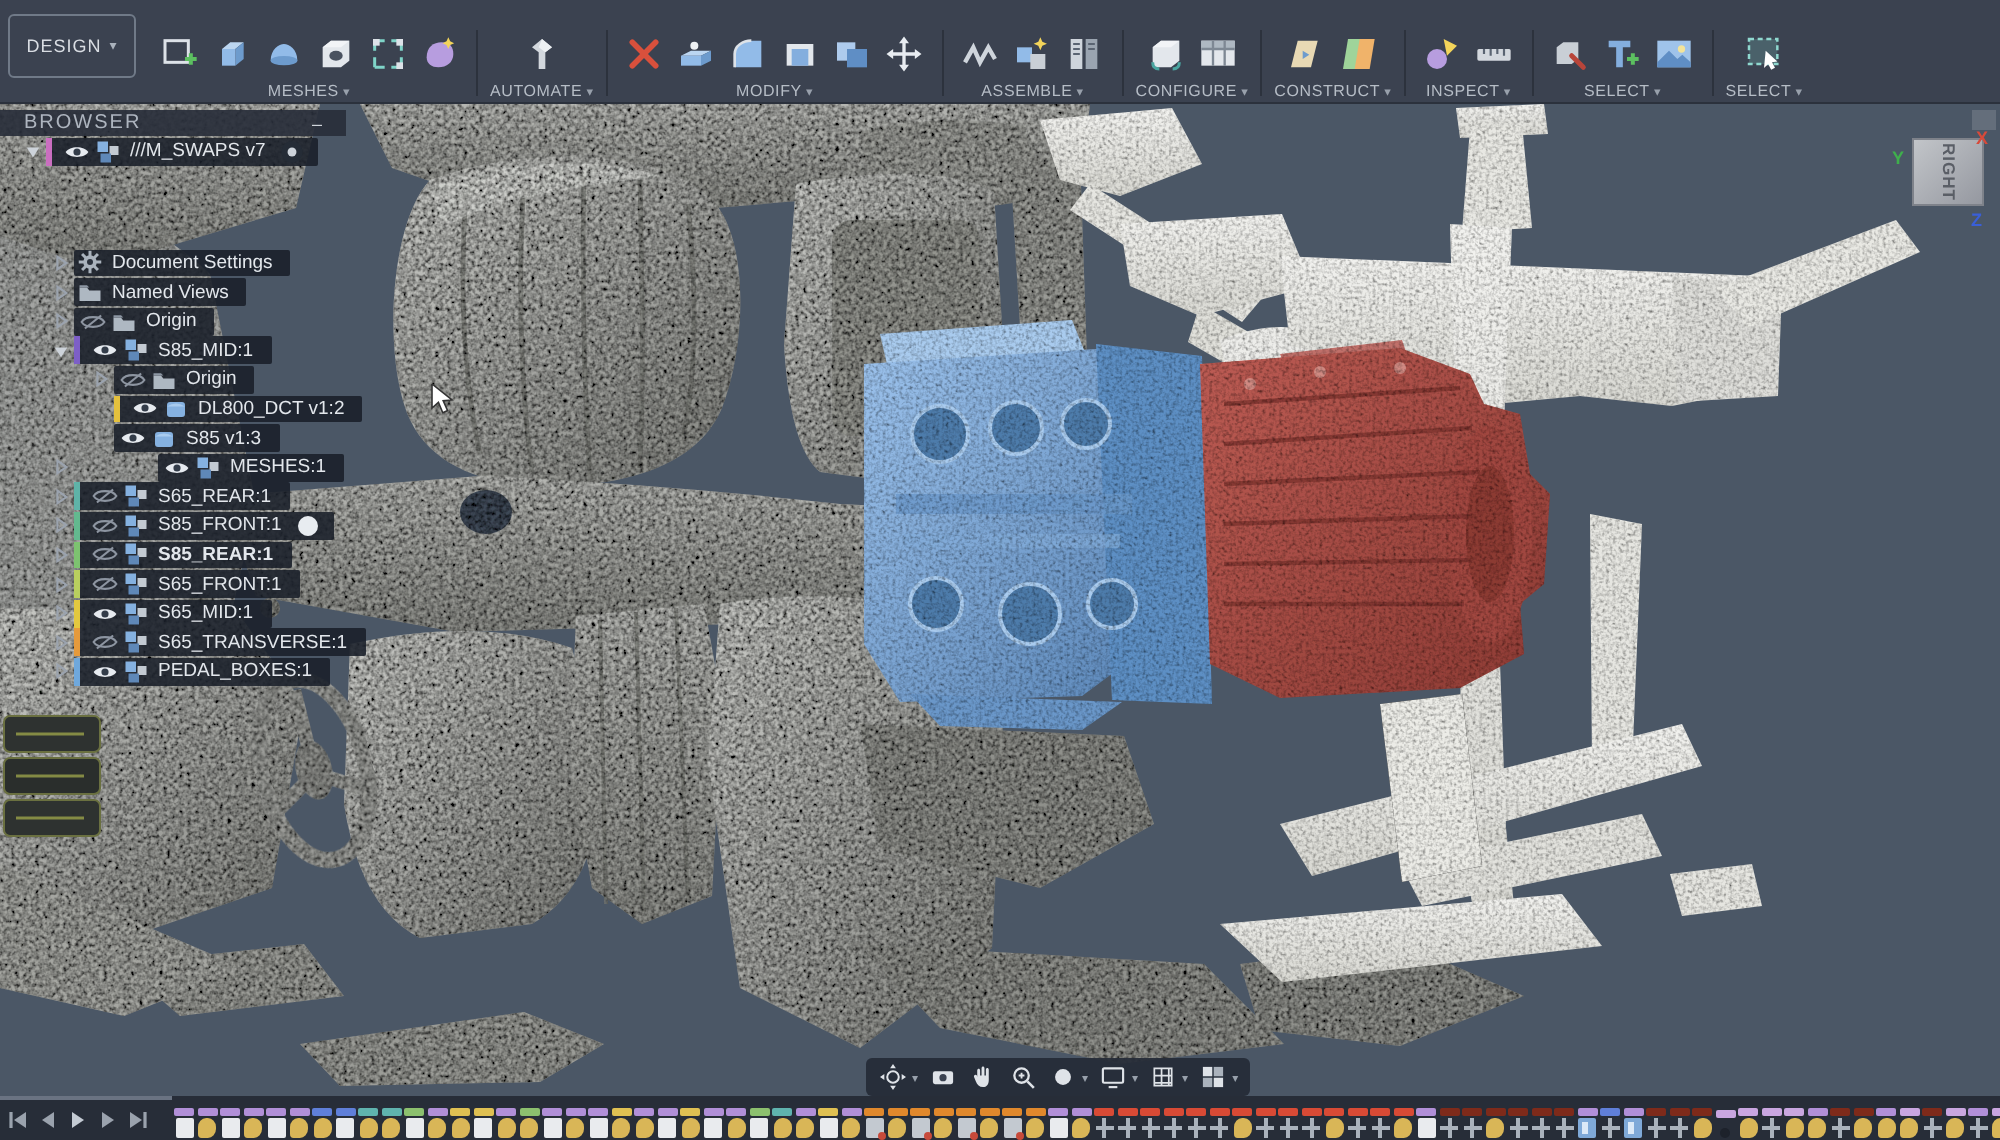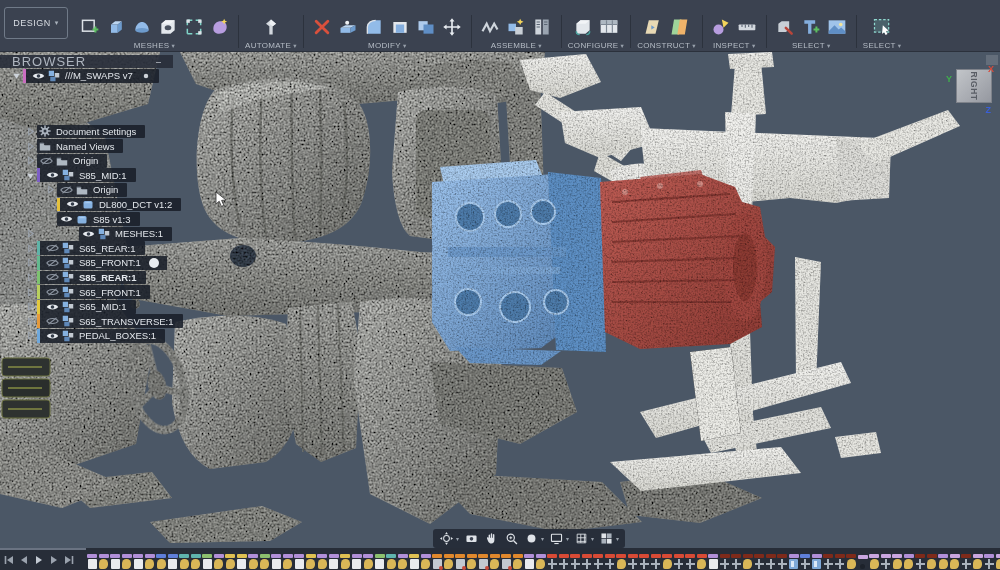--- a/index.html
+++ b/index.html
@@ -34,21 +34,21 @@
     display:flex; align-items:center; justify-content:center; }
   .viewcube span { display:block; transform:rotate(90deg); font-size:8.5px; color:#5a5e66; letter-spacing:.5px; font-weight:bold; }
   .axis { position:absolute; font-size:9px; font-weight:bold; z-index:5; }
   .axis-y { top:22px; right:48px; color:#3faf4c; }
   .axis-x { top:12px; right:6px; color:#d84a3a; }
   .axis-z { top:53px; right:9px; color:#3a5fd8; }
 
   
   .browser { position:absolute; top:3px; left:0; z-index:10; }
   .browser-header { width:173px; height:13px; background:rgba(40,46,57,.92); display:flex; align-items:center; padding:0 12px; }
-  .browser-header .btitle { font-size:13px; color:#aeb5bf; letter-spacing:1px; }
+  .browser-header .btitle { font-size:10px; color:#aeb5bf; letter-spacing:1px; }
   .browser-header .collapse { margin-left:auto; color:#cfd4da; font-size:9px; cursor:pointer; line-height:6px; }
   .brow { display:flex; align-items:center; height:13.8px; margin-top:0.8px; }
   .caret { width:9px; height:9px; margin-right:2px; flex:0 0 auto; cursor:pointer; }
   .caret svg { width:9px; height:9px; display:block; }
   .bbox { display:inline-flex; align-items:center; background:rgba(25,31,41,.88); height:13.8px; padding-right:7px; border-radius:1px; }
   .strip { width:3px; height:13.8px; margin-right:3px; flex:0 0 auto; }
   .bico { width:12px; height:12px; margin:0 3px 0 2px; flex:0 0 auto; }
   .bico svg { width:12px; height:12px; display:block; }
   .beye { width:13px; height:10px; margin:0 1px 0 3px; flex:0 0 auto; cursor:pointer; }
   .beye svg { width:13px; height:10px; display:block; }

